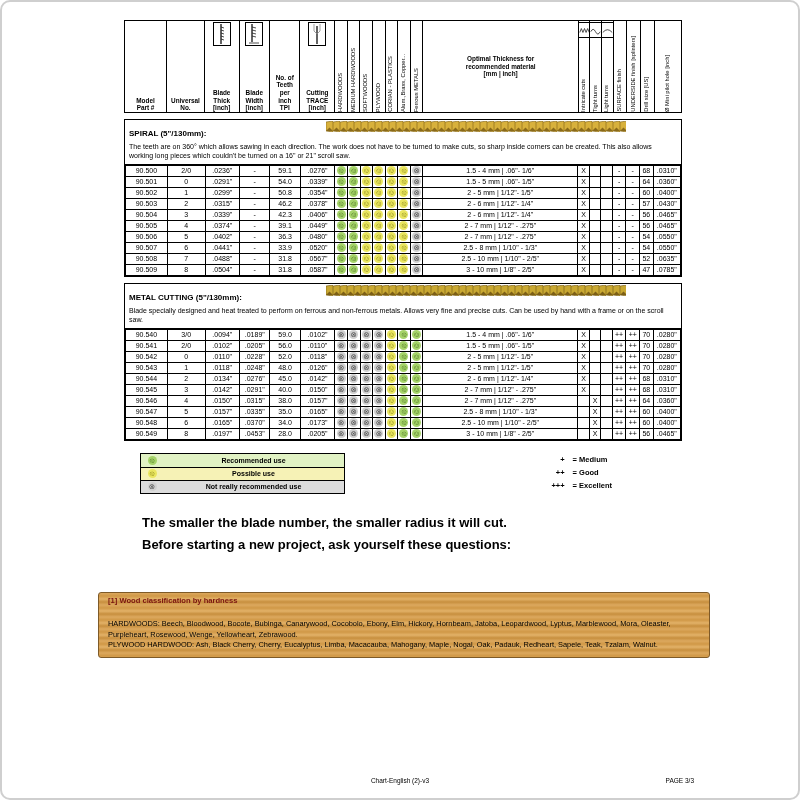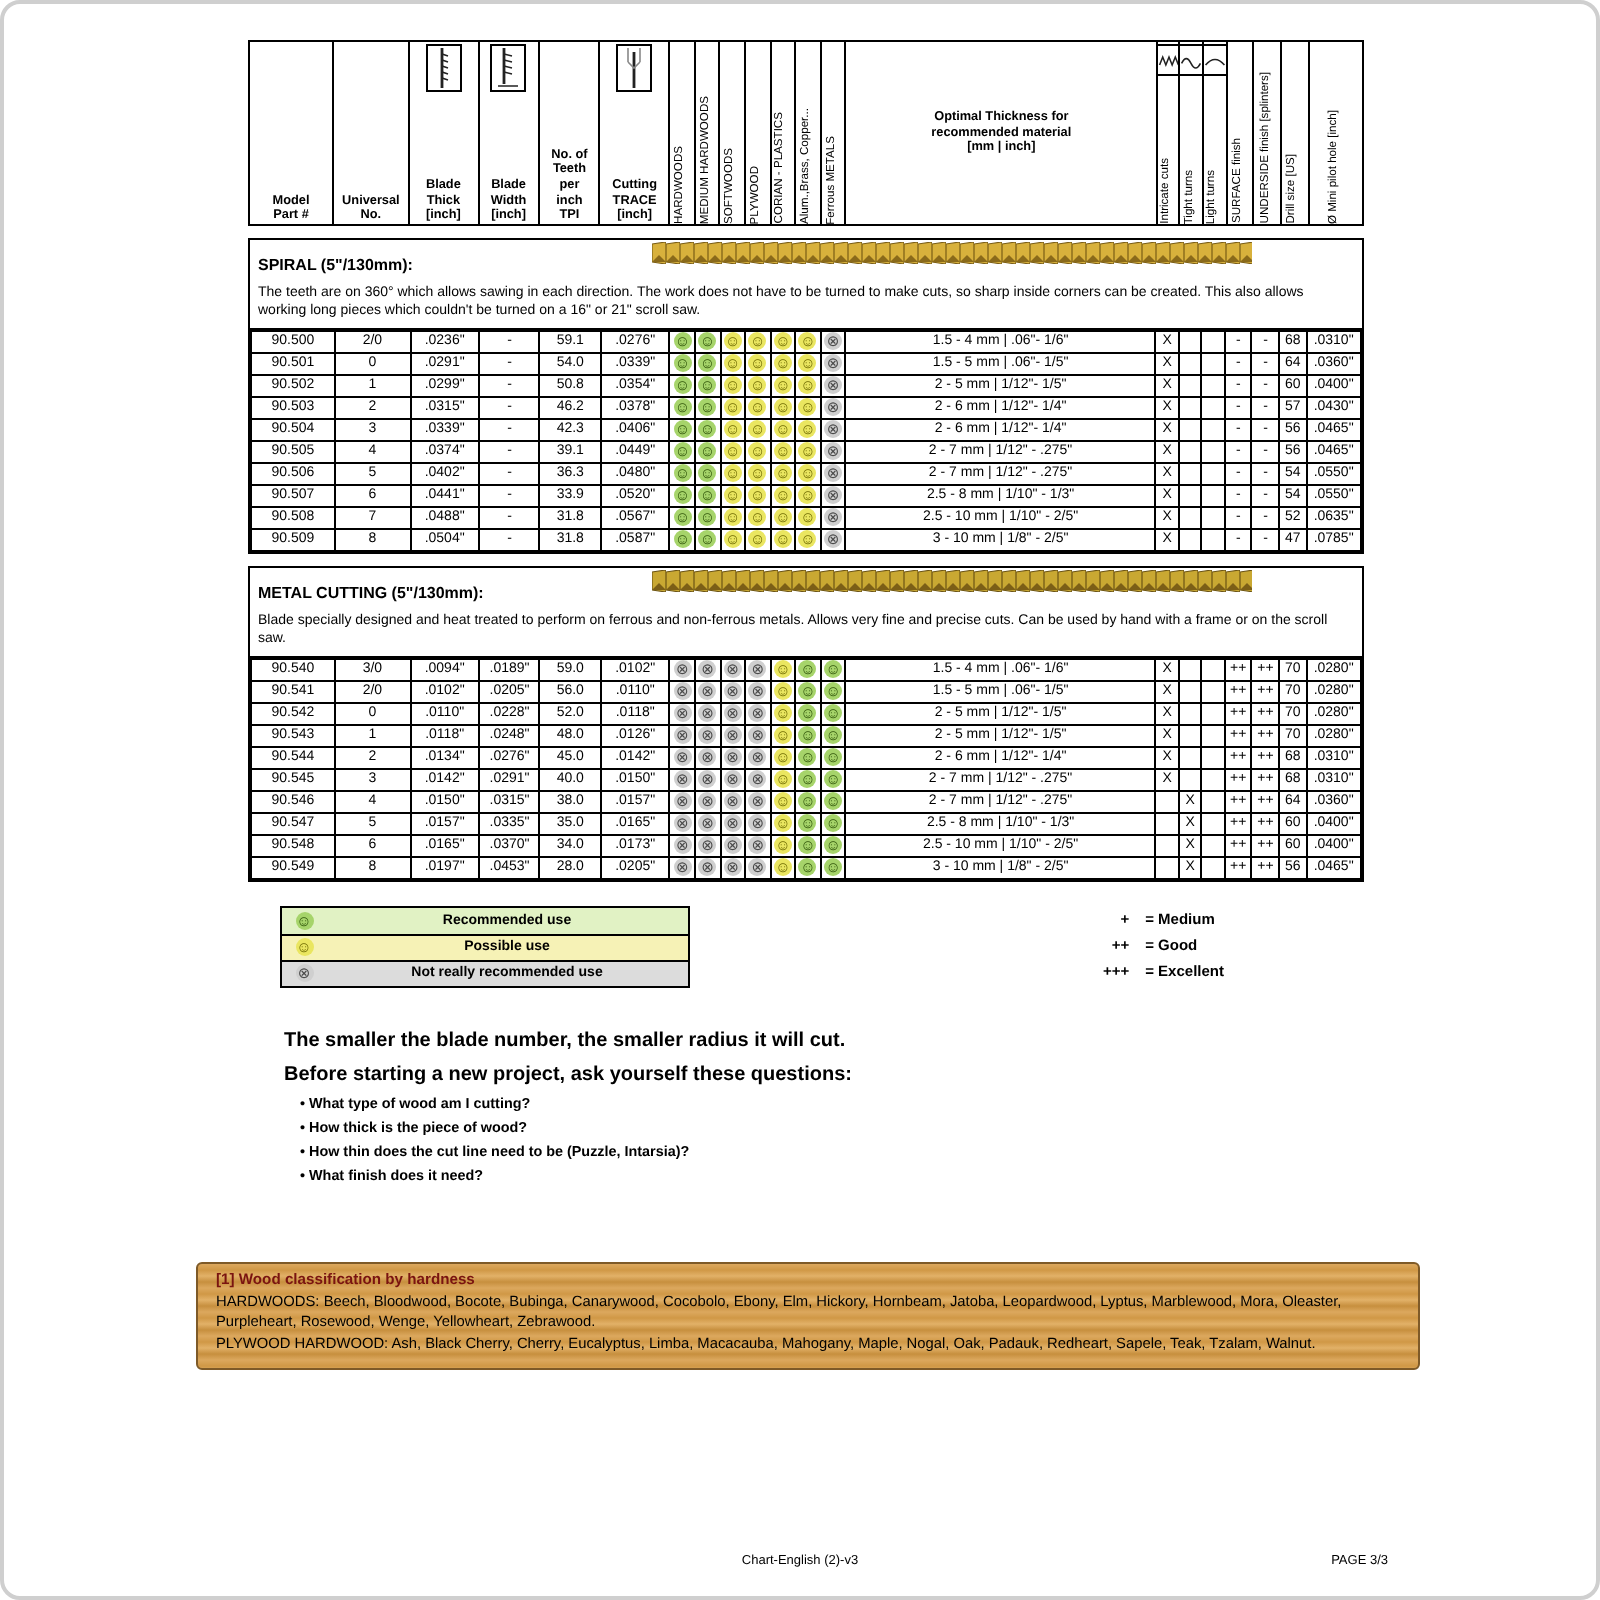--- a/index.html
+++ b/index.html
@@ -34,27 +34,27 @@
   .legend-ico{width:22px;display:flex;justify-content:center;align-items:center}
   .legend-label{flex:1;font-size:7px;font-weight:bold;text-align:center}
   .lg-G{background:#e1f2c4}
   .lg-Y{background:#f6f2b6}
   .lg-X{background:#dcdcdc}
   .grades{margin-left:auto;margin-right:70px;display:flex;flex-direction:column;gap:4px;padding-top:2px}
   .grade-row{display:flex;font-size:7.5px;font-weight:bold;gap:8px}
   .grade-sym{width:18px;text-align:right}
   .geninfo{margin-top:18px;margin-left:18px}
   .geninfo h3{font-size:7.6px;font-weight:bold;text-decoration:underline;margin-bottom:5px}
-  .geninfo p{font-size:10px;font-weight:bold;line-height:1.7}
+  .geninfo p{font-size:13px;font-weight:bold;line-height:1.7}
   .geninfo ul{list-style:none;margin-left:8px}
   .geninfo li{font-size:7.2px;font-weight:bold;line-height:1.7}
   .geninfo li::before{content:"• "}
   .woodbox{margin-top:36px;margin-left:-26px;width:612px;border:1px solid #7e5a28;border-radius:3px;padding:3px 9px 6px;
     background:repeating-linear-gradient(180deg,#dca85e 0px,#d09846 3px,#e2b168 6px,#c78f3e 9px,#dca85e 12px)}
-  .wood-title{font-size:7.6px;font-weight:bold;color:#7a1410;margin-bottom:2px}
+  .wood-title{font-size:7.6px;font-weight:bold;color:#7a1410;margin-bottom:14px}
   .wood-entry{font-size:7.4px;line-height:1.45}
   .wood-label{font-weight:normal}
   .footer-center{position:absolute;bottom:14px;left:0;right:0;text-align:center;font-size:6.5px}
   .footer-right{position:absolute;bottom:14px;right:104px;font-size:6.5px}
 </style>
 </head>
 <body>
 
 <div class="page">
   <div class="content">
@@ -822,26 +822,20 @@
         <div class="grade-row">
             <span class="grade-sym">+++</span>
             <span>= Excellent</span>
           </div>
       </div>
     </div>
 
     <div class="geninfo">
       <p>The smaller the blade number, the smaller radius it will cut.</p>
       <p>Before starting a new project, ask yourself these questions:</p>
-      <ul>
-        <li>What type of wood am I cutting?</li>
-        <li>How thick is the piece of wood?</li>
-        <li>How thin does the cut line need to be (Puzzle, Intarsia)?</li>
-        <li>What finish does it need?</li>
-      </ul>
     </div>
 
     <div class="woodbox">
       <div class="wood-title">[1] Wood classification by hardness</div>
       <div class="wood-entry"><span class="wood-label">HARDWOODS:</span> <span>Beech, Bloodwood, Bocote, Bubinga, Canarywood, Cocobolo, Ebony, Elm, Hickory, Hornbeam, Jatoba, Leopardwood, Lyptus, Marblewood, Mora, Oleaster, Purpleheart, Rosewood, Wenge, Yellowheart, Zebrawood.</span></div>
       <div class="wood-entry"><span class="wood-label">PLYWOOD HARDWOOD:</span> <span>Ash, Black Cherry, Cherry, Eucalyptus, Limba, Macacauba, Mahogany, Maple, Nogal, Oak, Padauk, Redheart, Sapele, Teak, Tzalam, Walnut.</span></div>
     </div>
 
   </div>
 

